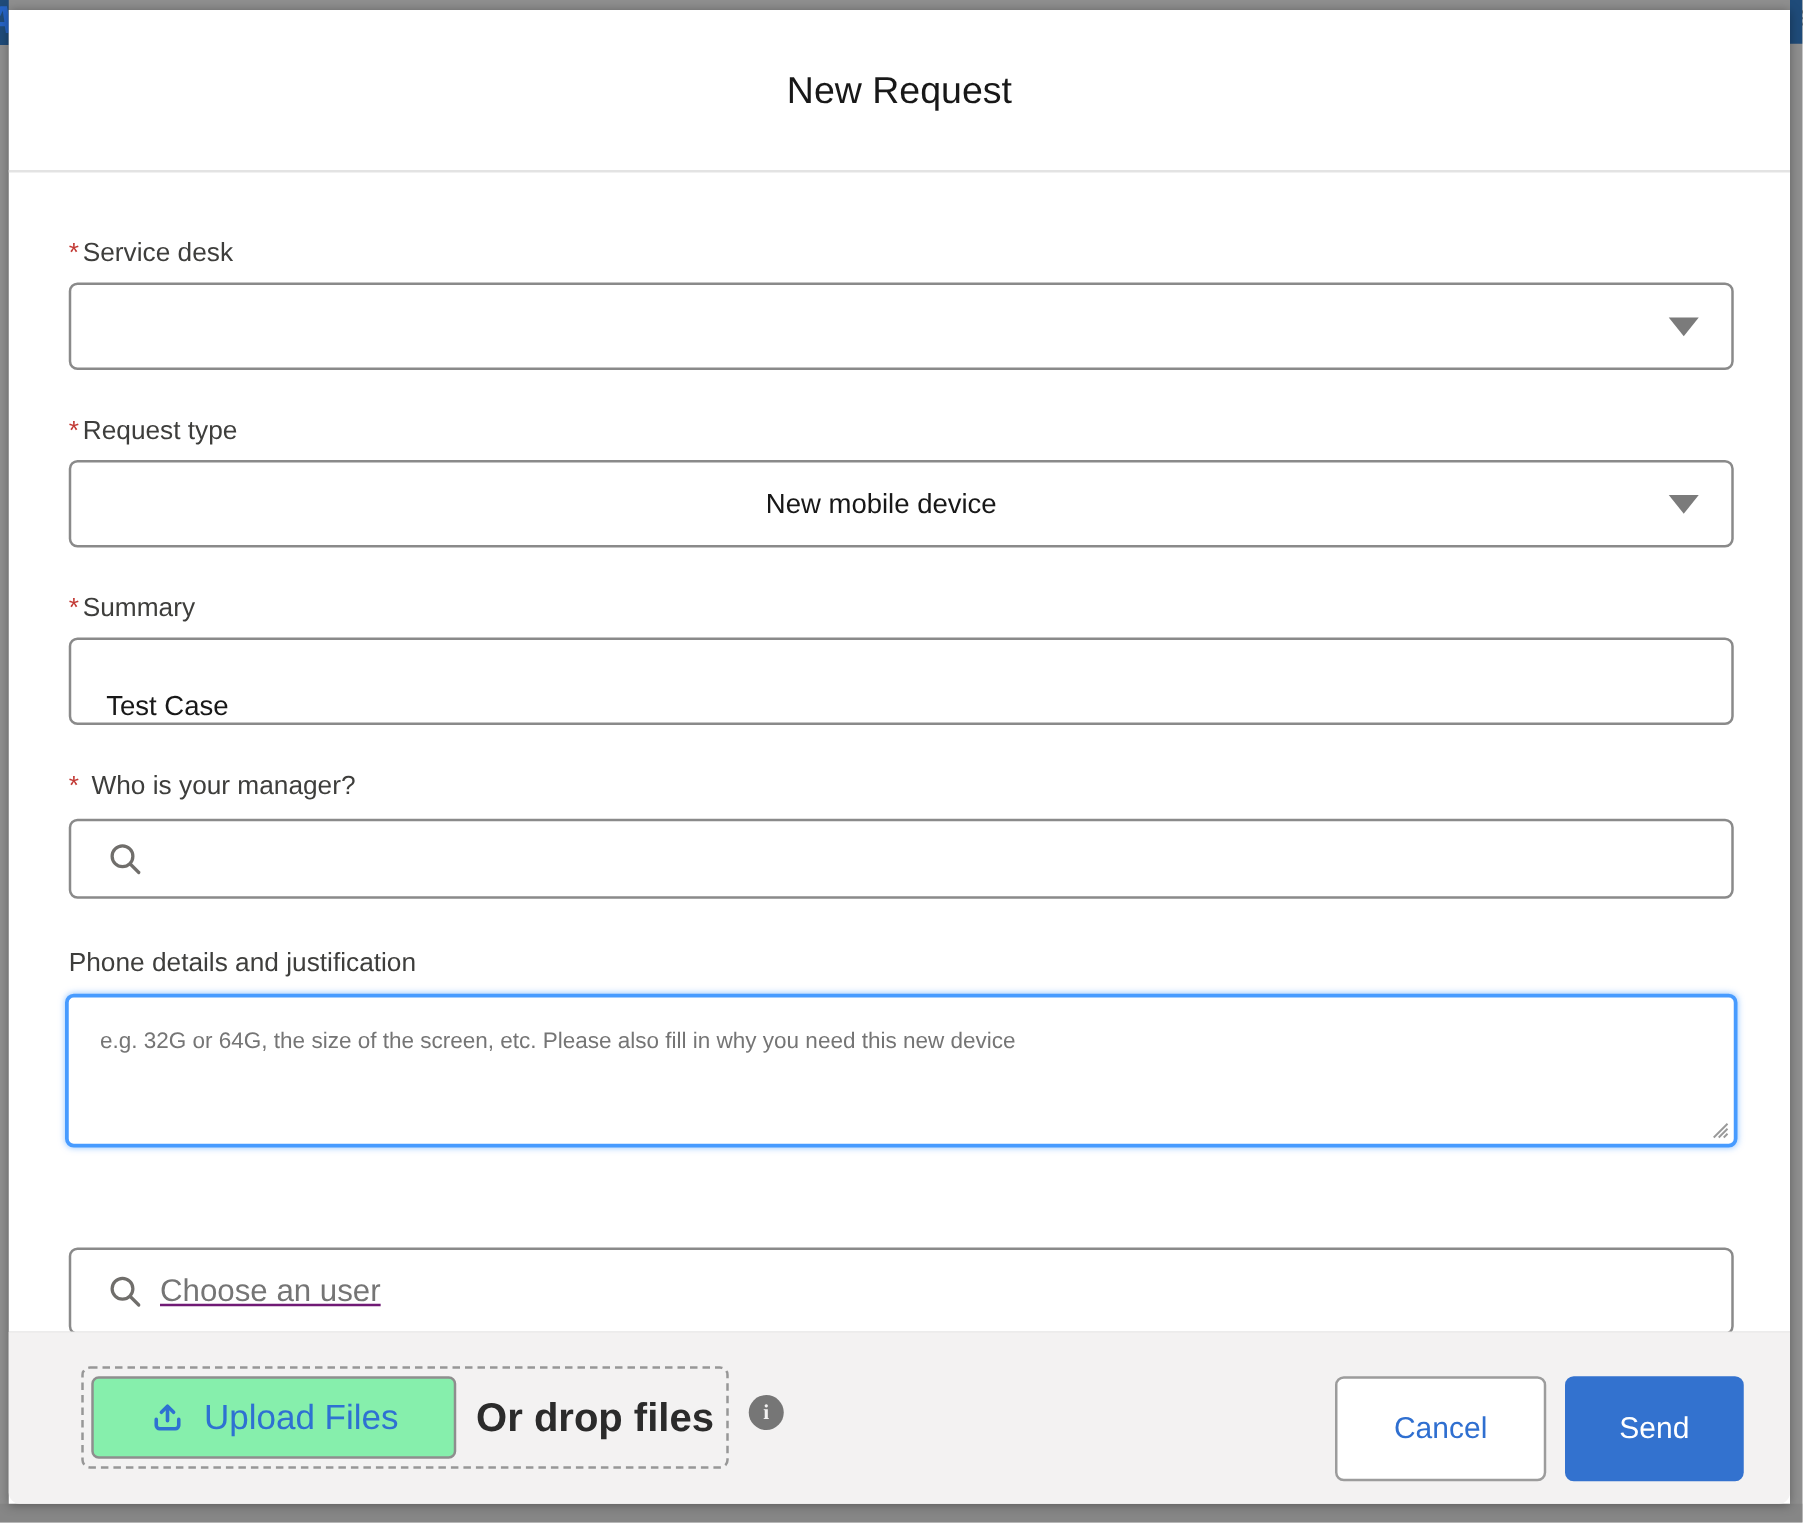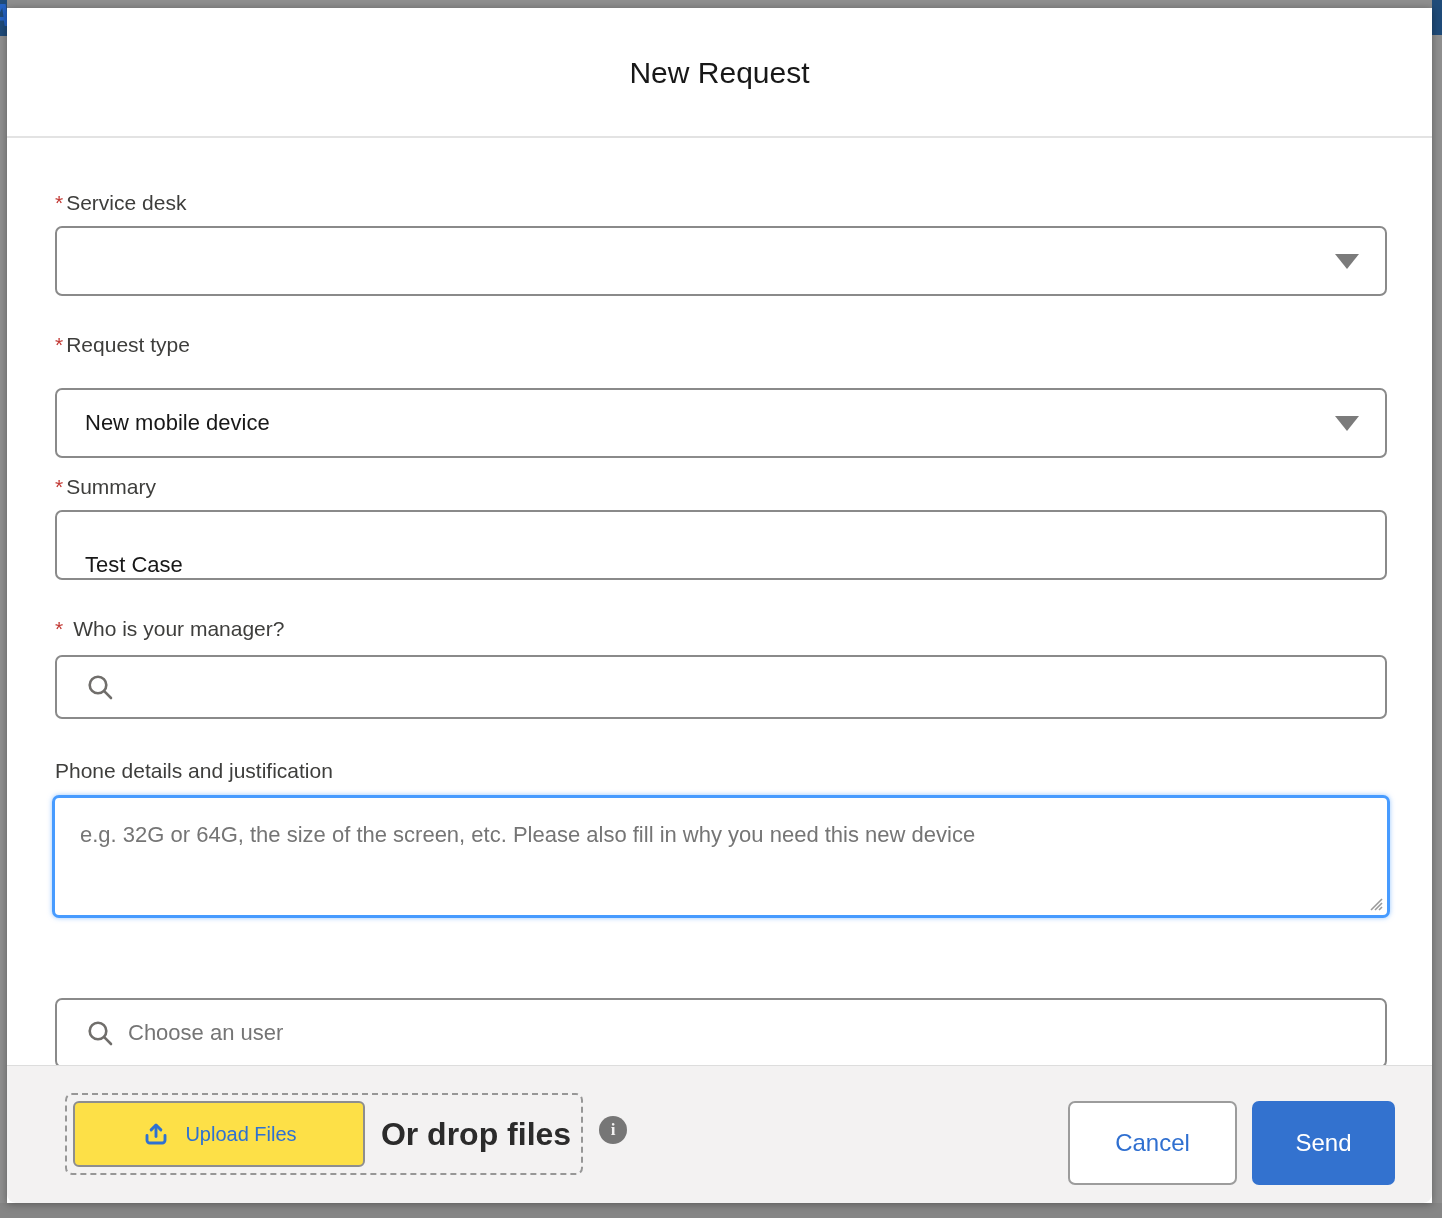--- a/index.html
+++ b/index.html
@@ -48,58 +48,58 @@
     font-size:22px; color:#181818;
   }
   .caret {
     position:absolute; right:26px; top:50%; margin-top:-7px;
     width:0; height:0;
     border-left:12px solid transparent; border-right:12px solid transparent;
     border-top:15px solid #7b7b7b;
   }
   .search-box { display:flex; align-items:center; gap:13px; }
   .search-box input {
-    border:none; outline:none; flex:1; font-size:22px;
-    font-family:"Liberation Sans", sans-serif; color:#ec4899; background:transparent;
+    border:none; outline:none; flex:1; font-size:25px;
+    font-family:"Liberation Sans", sans-serif; color:#701a75; background:transparent;text-decoration:underline;
   }
   .search-box input::placeholder { color:#757575; opacity:1; }
 
   .lbl-r1 { top:183px; }  .box-r1 { top:218px; }
-  .lbl-r2 { top:325px; }  .box-r2 { top:380px; }
+  .lbl-r2 { top:325px; }  .box-r2 { top:360px;justify-content:center; }
   .lbl-r3 { top:467px; }  .box-r3 { top:502px;align-items:flex-end; }
   .lbl-r4 { top:609px; }  .box-r4 { top:647px; height:64px; }
   .lbl-r5 { top:751px; }
   .lbl-r6 { top:951px; }  .box-r6 { top:990px; }
 
   .textarea-wrap { position:absolute; left:45px; top:787px; width:1338px; height:123px; }
   textarea.justification {
     width:100%; height:100%; resize:none; outline:none;
     border:3px solid #479bff; border-radius:7px;
     box-shadow:0 0 5px rgba(71,155,255,.55);
     padding:24px 25px 0 25px;
-    font-family:"Liberation Sans", sans-serif; font-size:22px; color:#181818;
+    font-family:"Liberation Sans", sans-serif; font-size:18px; color:#181818;
   }
   textarea.justification::placeholder { color:#757575; opacity:1; }
   .resize-handle { position:absolute; right:6px; bottom:6px; }
 
   
   .modal-footer {
     position:absolute; left:0; top:1057px; width:100%; height:138px;
     background:#f3f2f2; border-top:1px solid #dddddd;
     border-radius:0 0 9px 9px;
   }
   .dropzone {
     position:absolute; left:58px; top:27px; width:518px; height:82px;
     border:2px dashed #979797; border-radius:7px;
   }
   .upload-btn {
     position:absolute; left:6px; top:6px; width:292px; height:66px;
-    background:#fde047; border:2px solid #8e8e8e; border-radius:6px;
+    background:#86efac; border:2px solid #8e8e8e; border-radius:6px;
     display:flex; align-items:center; justify-content:center; gap:14px;
-    font-size:20px; font-weight:500; color:#2e71d2; cursor:pointer;
+    font-size:28px; font-weight:500; color:#2e71d2; cursor:pointer;
   }
   .drop-hint {
     position:absolute; left:304px; top:0; width:210px; height:78px;
     display:flex; align-items:center; justify-content:center;
     font-size:32px; color:#2b2b2b;font-weight:bold;
   }
   .info-icon {
     position:absolute; left:592px; top:50px; width:28px; height:28px;
     background:#767676; border-radius:50%;
     display:flex; align-items:center; justify-content:center;

